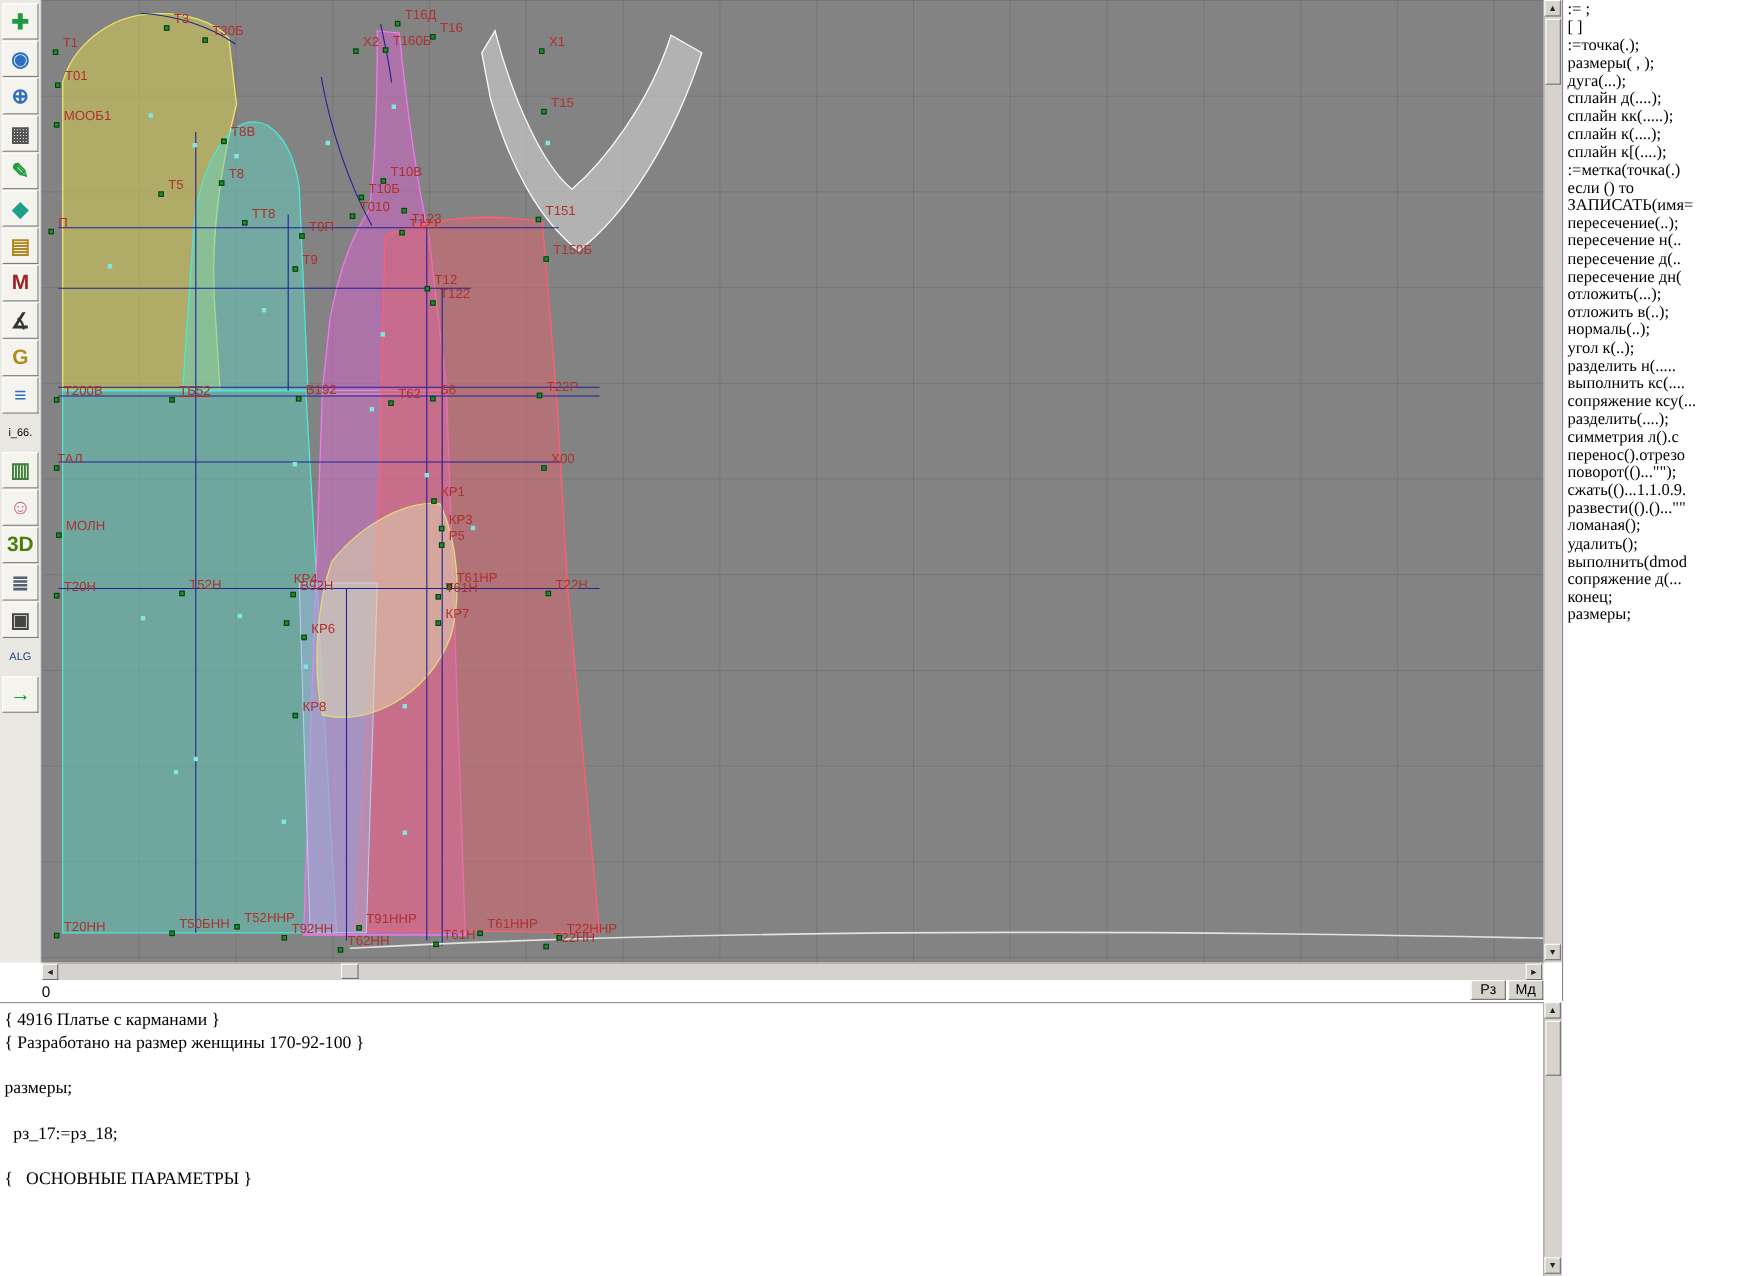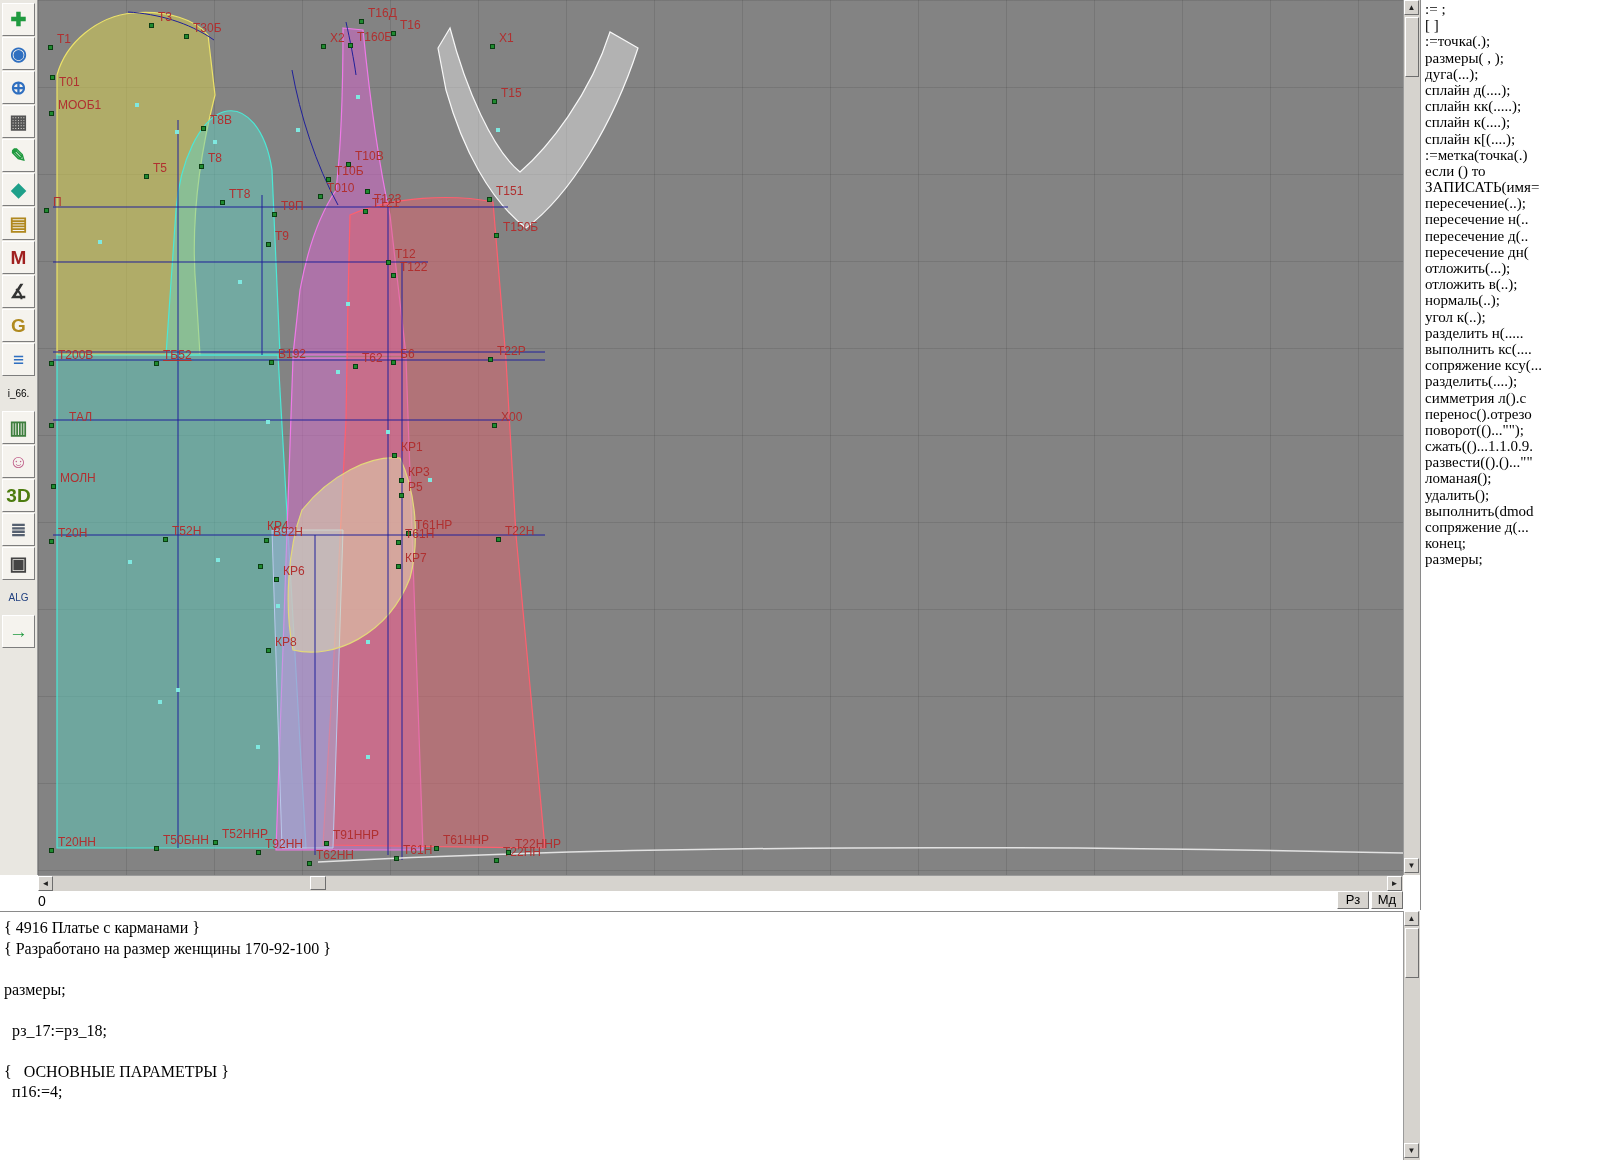--- a/index.html
+++ b/index.html
@@ -118,21 +118,21 @@
         <span class="pt-label" style="left: 330px; top: 7px;">Т16Д</span>
         <span class="mk-green" style="left: 321px; top: 19px;"></span>
         <span class="pt-label" style="left: 362px; top: 19px;">Т16</span>
         <span class="mk-green" style="left: 353px; top: 31px;"></span>
         <span class="pt-label" style="left: 292px; top: 32px;">Х2</span>
         <span class="mk-green" style="left: 283px; top: 44px;"></span>
         <span class="pt-label" style="left: 319px; top: 31px;">Т160Б</span>
         <span class="mk-green" style="left: 310px; top: 43px;"></span>
         <span class="pt-label" style="left: 461px; top: 32px;">Х1</span>
         <span class="mk-green" style="left: 452px; top: 44px;"></span>
-        <span class="pt-label" style="left: 21px; top: 63px; margin-top: 13px;">Т01</span>
+        <span class="pt-label" style="left: 21px; top: 63px;">Т01</span>
         <span class="mk-green" style="left: 12px; top: 75px;"></span>
         <span class="pt-label" style="left: 463px; top: 87px;">Т15</span>
         <span class="mk-green" style="left: 454px; top: 99px;"></span>
         <span class="pt-label" style="left: 20px; top: 99px;">МООБ1</span>
         <span class="mk-green" style="left: 11px; top: 111px;"></span>
         <span class="pt-label" style="left: 172px; top: 114px;">Т8В</span>
         <span class="mk-green" style="left: 163px; top: 126px;"></span>
         <span class="pt-label" style="left: 170px; top: 152px;">Т8</span>
         <span class="mk-green" style="left: 161px; top: 164px;"></span>
         <span class="pt-label" style="left: 115px; top: 162px;">Т5</span>
@@ -168,21 +168,21 @@
         <span class="pt-label" style="left: 125px; top: 349px; text-decoration: underline;">ТБ52</span>
         <span class="mk-green" style="left: 116px; top: 361px;"></span>
         <span class="pt-label" style="left: 240px; top: 348px;">В192</span>
         <span class="mk-green" style="left: 231px; top: 360px;"></span>
         <span class="pt-label" style="left: 324px; top: 352px;">Т62</span>
         <span class="mk-green" style="left: 315px; top: 364px;"></span>
         <span class="pt-label" style="left: 362px; top: 348px;">Б6</span>
         <span class="mk-green" style="left: 353px; top: 360px;"></span>
         <span class="pt-label" style="left: 459px; top: 345px;">Т22Р</span>
         <span class="mk-green" style="left: 450px; top: 357px;"></span>
-        <span class="pt-label" style="left: 31px; top: 411px;">ТАЛ</span>
+        <span class="pt-label" style="left: 14px; top: 411px;">ТАЛ</span>
         <span class="mk-green" style="left: 11px; top: 423px;"></span>
         <span class="pt-label" style="left: 463px; top: 411px;">Х00</span>
         <span class="mk-green" style="left: 454px; top: 423px;"></span>
         <span class="pt-label" style="left: 363px; top: 441px;">КР1</span>
         <span class="mk-green" style="left: 354px; top: 453px;"></span>
         <span class="pt-label" style="left: 370px; top: 466px;">КР3</span>
         <span class="mk-green" style="left: 361px; top: 478px;"></span>
         <span class="pt-label" style="left: 370px; top: 481px;">Р5</span>
         <span class="mk-green" style="left: 361px; top: 493px;"></span>
         <span class="pt-label" style="left: 22px; top: 472px;">МОЛН</span>
@@ -311,21 +311,20 @@
 
   <div class="editor">
       <div class="code-line">{ 4916 Платье с карманами }</div>
       <div class="code-line">{ Разработано на размер женщины 170-92-100 }</div>
       <div class="code-line">&nbsp;</div>
       <div class="code-line">размеры;</div>
       <div class="code-line">&nbsp;</div>
       <div class="code-line">  рз_17:=рз_18;</div>
       <div class="code-line">&nbsp;</div>
       <div class="code-line">{   ОСНОВНЫЕ ПАРАМЕТРЫ }</div>
-      <div class="code-line">  п16:=4;</div>
     </div>
 
   <div class="sb-track vsb-editor">
     <div class="sb-btn" style="left:0;top:0;">▲</div>
     <div class="sb-thumb" style="left:1px;top:17px;width:14px;height:50px;"></div>
     <div class="sb-btn" style="left:0;top:232px;">▼</div>
   </div>
 
 </div>
 

